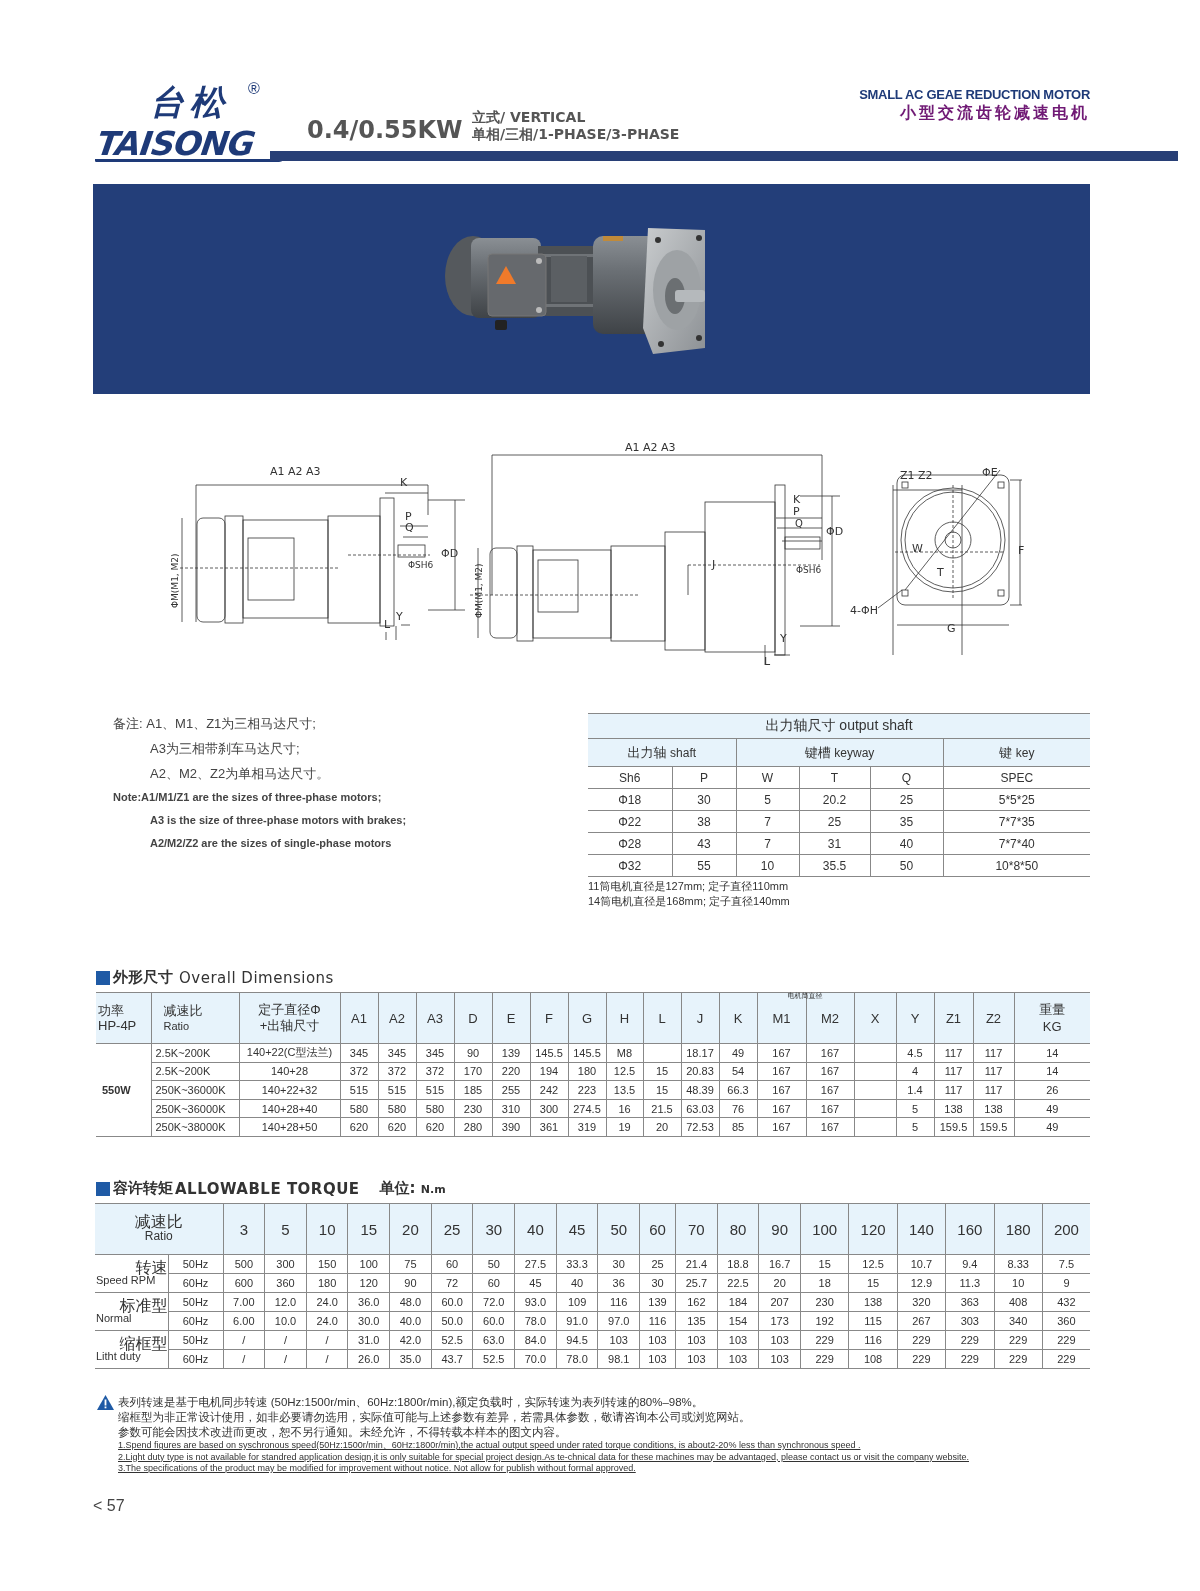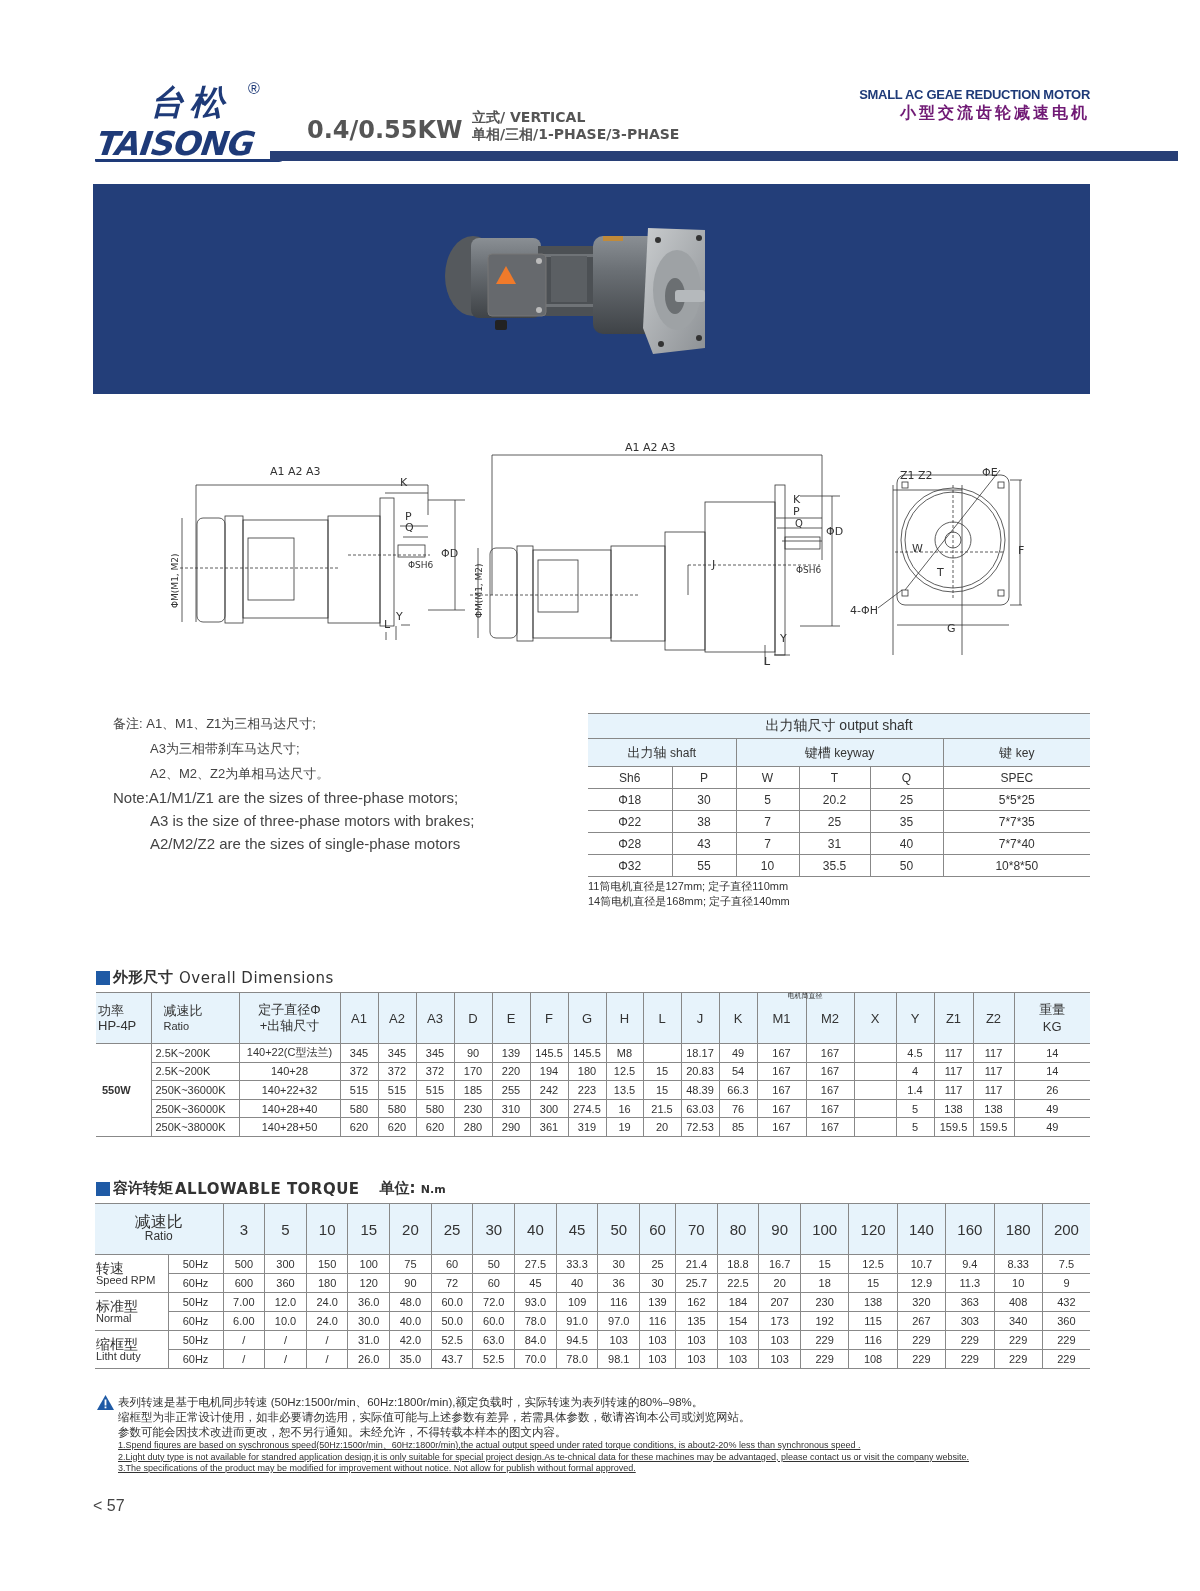--- a/index.html
+++ b/index.html
@@ -23,21 +23,21 @@
   
   .hero { position: absolute; left: 93px; top: 184px; width: 997px; height: 210px; background: #233e79; }
   .motor { position: absolute; left: 350px; top: 34px; width: 265px; height: 140px; }
 
   
   .drawings { position: absolute; left: 160px; top: 440px; width: 880px; height: 225px; }
 
   
   .notes { position: absolute; left: 113px; top: 711px; font-size: 13px; color: #444; line-height: 25px; }
   .notes .indent { padding-left: 37px; }
-  .notes .en-line { font-size: 15px; line-height: 23px; }
+  .notes .en-line { font-size: 11px; line-height: 23px; font-weight: bold; }
 
   
   .shaft-wrap { position: absolute; left: 588px; top: 713px; width: 502px; }
   table { border-collapse: collapse; }
   .shaft-table { width: 502px; font-size: 12px; color: #333; }
   .shaft-table td { text-align: center; border-right: 1px solid #888; border-bottom: 1px solid #888; height: 22px; }
   .shaft-table td:last-child { border-right: none; }
   .shaft-table tr.t { background: #e7f3fb; }
   .shaft-table tr.t td { height: 25px; font-size: 14px; border-top: 1px solid #888; }
   .shaft-table tr.h2 { background: #e7f3fb; }
@@ -68,21 +68,21 @@
   
   .torque-table { position: absolute; left: 95px; top: 1203px; width: 995px; font-size: 11px; color: #333; }
   .torque-table th, .torque-table td { border: 1px solid #888; text-align: center; font-weight: normal; }
   .torque-table thead th { background: #e7f3fb; height: 51px; font-size: 15px; }
   .torque-table thead th.ratio-h { font-size: 16px; line-height: 15px; }
   .torque-table thead th.ratio-h small { font-size: 12px; display: block; }
   .torque-table tbody td { height: 19px; }
   .torque-table th:first-child, .torque-table td.grp { border-left: none; }
   .torque-table th:last-child, .torque-table td:last-child { border-right: none; }
   .torque-table td.grp { text-align: left; padding-left: 1px; vertical-align: middle; line-height: 12px; }
-  .torque-table td.grp .cn { font-size: 14px; display: block; }
+  .torque-table td.grp .cn { font-size: 16px; display: block; text-align: right; }
   .torque-table td.grp .en { font-size: 11px; display: block; }
 
   
   .footnotes { position: absolute; left: 97px; top: 1395px; width: 1010px; color: #333; }
   .footnotes .cn-line { font-size: 11.5px; line-height: 15px; padding-left: 21px; }
   .footnotes .en-line { font-size: 9px; line-height: 11.5px; padding-left: 21px; text-decoration: underline; }
   .warn-icon { position: absolute; left: 0; top: 0; width: 17px; height: 15px; }
 
   .page-num { position: absolute; left: 93px; top: 1497px; font-size: 16px; color: #444; }
 </style>
@@ -479,21 +479,21 @@
         <td>138</td>
         <td>49</td>
       </tr>
       <tr>
         <td style="text-align: left; padding-left: 4px;">250K~38000K</td>
         <td>140+28+50</td>
         <td>620</td>
         <td>620</td>
         <td>620</td>
         <td>280</td>
-        <td>290</td>
+        <td>390</td>
         <td>361</td>
         <td>319</td>
         <td>19</td>
         <td>20</td>
         <td>72.53</td>
         <td>85</td>
         <td style="border-right: 1px solid rgb(136, 136, 136);">167</td>
         <td>167</td>
         <td></td>
         <td>5</td>

